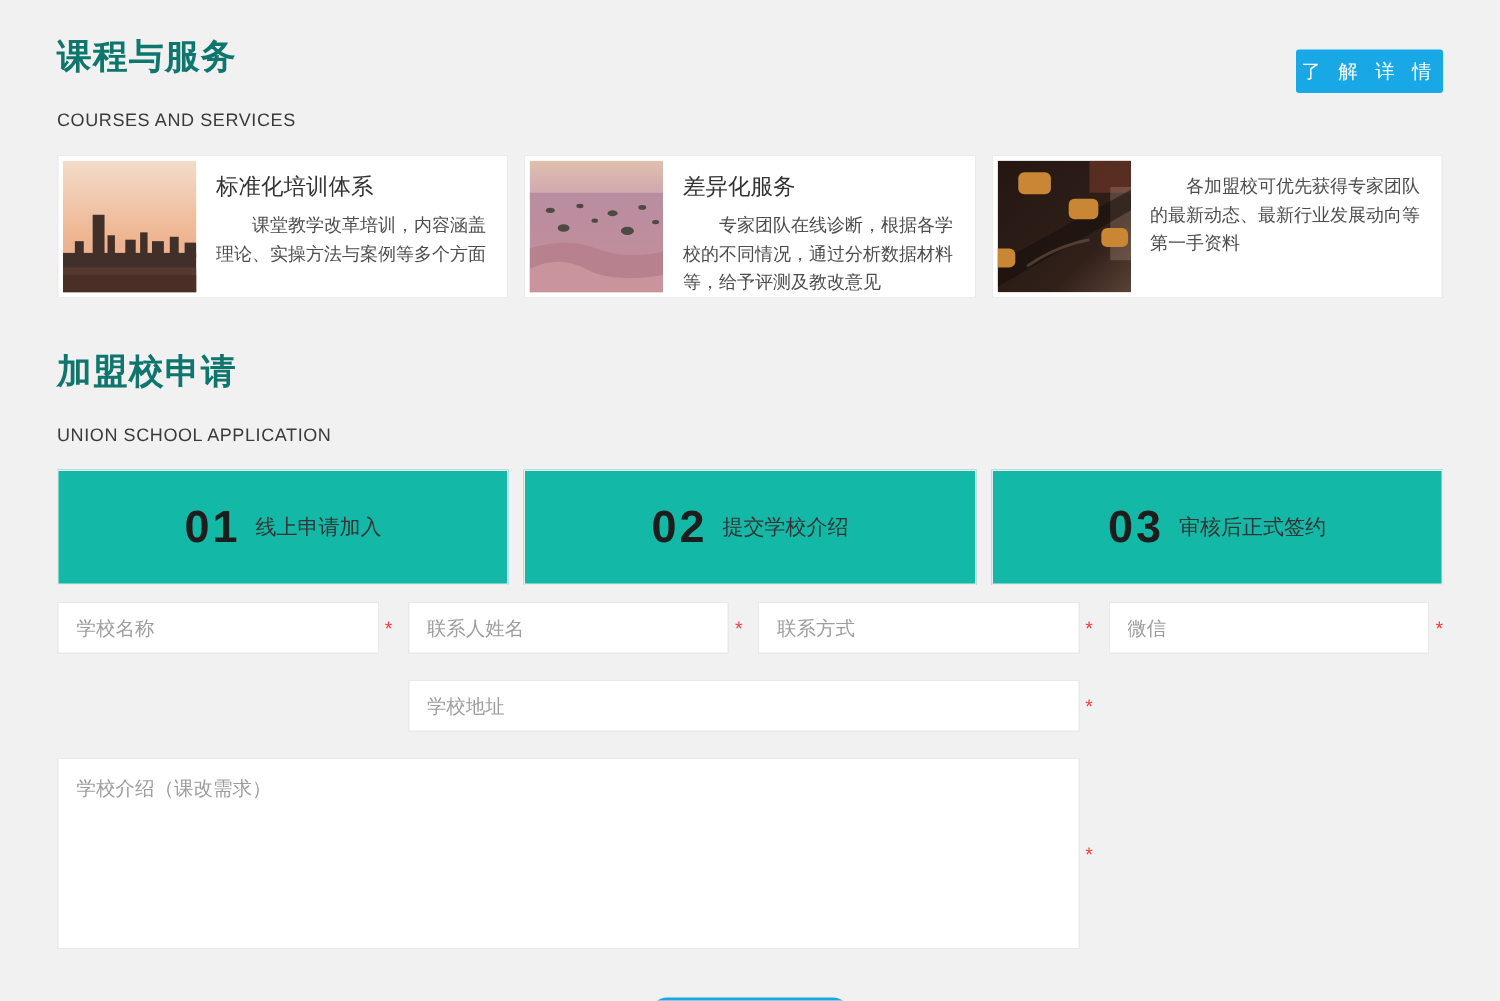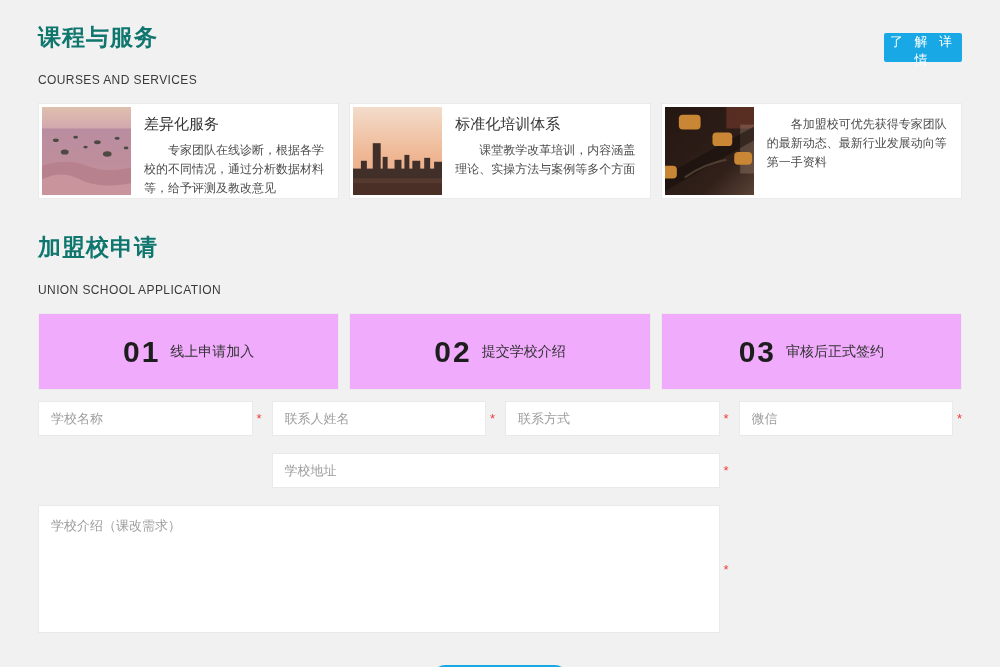--- a/index.html
+++ b/index.html
@@ -10,42 +10,42 @@
     color:#333;
     overflow:hidden;
   }
   .page { padding:22px 38px 0 38px; }
 
   
   .section-header { display:flex; justify-content:space-between; align-items:flex-start; }
   .sec-title { font-size:23px; font-weight:600; color:#0f766e; letter-spacing:1px; }
   .sec-sub { font-size:12px; color:#3a3a3a; margin-top:20px; letter-spacing:.4px; }
   .detail-btn {
-    margin-top:11px; width:78px; height:29px;
+    margin-top:11px; width:98px; height:29px;
     background:#18a8e6; color:#fff; border:none; border-radius:2px;
     font-size:13px; letter-spacing:4px; cursor:pointer;
     font-family:inherit;
   }
 
   
   .row3 { display:flex; gap:10px; margin-top:16px; }
   .card {
     flex:1; background:#fff; border:1px solid #ebebeb;
     height:96px; display:flex; padding:3px;
   }
   .card-img { width:89px; height:88px; flex:none; overflow:hidden; }
   .card-img svg { display:block; width:100%; height:100%; }
   .card-body { flex:1; padding:8px 10px 0 13px; overflow:hidden; }
   .card-title { font-size:15px; color:#333; margin-bottom:7px; }
   .card-text { font-size:12px; color:#4d4d4d; line-height:1.6; text-indent:2em; }
 
   .section2 { margin-top:33px; }
 
   .stepbox {
-    flex:1; background:#f0abfc; border:1px solid #ebebeb;
+    flex:1; background:#14b8a6; border:1px solid #ebebeb;
     height:77px; display:flex; align-items:center; justify-content:center;
   }
   .step-num { font-size:30px; font-weight:800; color:#1d1d1d; letter-spacing:2px; }
   .step-label { font-size:14px; color:#333; margin-left:10px; }
 
   
   .form-grid {
     display:grid; grid-template-columns:1fr 1fr 1fr 1fr;
     column-gap:10px; row-gap:17px; margin-top:11px;
   }
@@ -81,20 +81,52 @@
   <section>
     <div class="section-header">
       <div>
         <div class="sec-title">课程与服务</div>
         <div class="sec-sub">COURSES AND SERVICES</div>
       </div>
       <button class="detail-btn">了 解 详 情</button>
     </div>
 
     <div class="row3">
+
+      <div class="card">
+        <div class="card-img">
+          <svg viewBox="0 0 90 90" preserveAspectRatio="none">
+            <defs>
+              <linearGradient id="sky1" x1="0" y1="0" x2="0" y2="1">
+                <stop offset="0" stop-color="#f3dccb"></stop>
+                <stop offset="0.55" stop-color="#efb794"></stop>
+                <stop offset="1" stop-color="#e9a684"></stop>
+              </linearGradient>
+            </defs>
+            <rect width="90" height="90" fill="url(#sky1)"></rect>
+            <g fill="#41302a">
+              <rect x="0" y="63" width="90" height="27"></rect>
+              <rect x="20" y="37" width="8" height="28"></rect>
+              <rect x="8" y="55" width="6" height="10"></rect>
+              <rect x="30" y="51" width="5" height="14"></rect>
+              <rect x="42" y="54" width="7" height="12"></rect>
+              <rect x="52" y="49" width="5" height="16"></rect>
+              <rect x="60" y="55" width="8" height="10"></rect>
+              <rect x="72" y="52" width="6" height="13"></rect>
+              <rect x="82" y="56" width="8" height="10"></rect>
+            </g>
+            <rect x="0" y="73" width="90" height="17" fill="#573a2f"></rect>
+            <rect x="0" y="78" width="90" height="12" fill="#4a2f27"></rect>
+          </svg>
+        </div>
+        <div class="card-body">
+          <div class="card-title">标准化培训体系</div>
+          <div class="card-text">课堂教学改革培训，内容涵盖理论、实操方法与案例等多个方面</div>
+        </div>
+      </div>
 
       <div class="card">
         <div class="card-img">
           <svg viewBox="0 0 90 90" preserveAspectRatio="none">
             <defs>
               <linearGradient id="sky2" x1="0" y1="0" x2="0" y2="1">
                 <stop offset="0" stop-color="#dfc0ae"></stop>
                 <stop offset="1" stop-color="#cfa3ae"></stop>
               </linearGradient>
               <linearGradient id="sand2" x1="0" y1="0" x2="0" y2="1">
@@ -122,52 +154,20 @@
         <div class="card-body">
           <div class="card-title">差异化服务</div>
           <div class="card-text">专家团队在线诊断，根据各学校的不同情况，通过分析数据材料等，给予评测及教改意见</div>
         </div>
       </div>
 
       <div class="card">
         <div class="card-img">
           <svg viewBox="0 0 90 90" preserveAspectRatio="none">
             <defs>
-              <linearGradient id="sky1" x1="0" y1="0" x2="0" y2="1">
-                <stop offset="0" stop-color="#f3dccb"></stop>
-                <stop offset="0.55" stop-color="#efb794"></stop>
-                <stop offset="1" stop-color="#e9a684"></stop>
-              </linearGradient>
-            </defs>
-            <rect width="90" height="90" fill="url(#sky1)"></rect>
-            <g fill="#41302a">
-              <rect x="0" y="63" width="90" height="27"></rect>
-              <rect x="20" y="37" width="8" height="28"></rect>
-              <rect x="8" y="55" width="6" height="10"></rect>
-              <rect x="30" y="51" width="5" height="14"></rect>
-              <rect x="42" y="54" width="7" height="12"></rect>
-              <rect x="52" y="49" width="5" height="16"></rect>
-              <rect x="60" y="55" width="8" height="10"></rect>
-              <rect x="72" y="52" width="6" height="13"></rect>
-              <rect x="82" y="56" width="8" height="10"></rect>
-            </g>
-            <rect x="0" y="73" width="90" height="17" fill="#573a2f"></rect>
-            <rect x="0" y="78" width="90" height="12" fill="#4a2f27"></rect>
-          </svg>
-        </div>
-        <div class="card-body">
-          <div class="card-title">标准化培训体系</div>
-          <div class="card-text">课堂教学改革培训，内容涵盖理论、实操方法与案例等多个方面</div>
-        </div>
-      </div>
-
-      <div class="card">
-        <div class="card-img">
-          <svg viewBox="0 0 90 90" preserveAspectRatio="none">
-            <defs>
               <linearGradient id="film1" x1="0" y1="0" x2="1" y2="1">
                 <stop offset="0" stop-color="#241611"></stop>
                 <stop offset="0.7" stop-color="#31201a"></stop>
                 <stop offset="1" stop-color="#5a4336"></stop>
               </linearGradient>
             </defs>
             <rect width="90" height="90" fill="url(#film1)"></rect>
             <rect x="62" y="0" width="28" height="22" fill="#7c3a2c" opacity="0.55"></rect>
             <rect x="76" y="18" width="14" height="50" fill="#a98d77" opacity="0.35"></rect>
             <path d="M0,70 L90,20 L90,34 L0,86 Z" fill="#120b08" opacity="0.5"></path>

